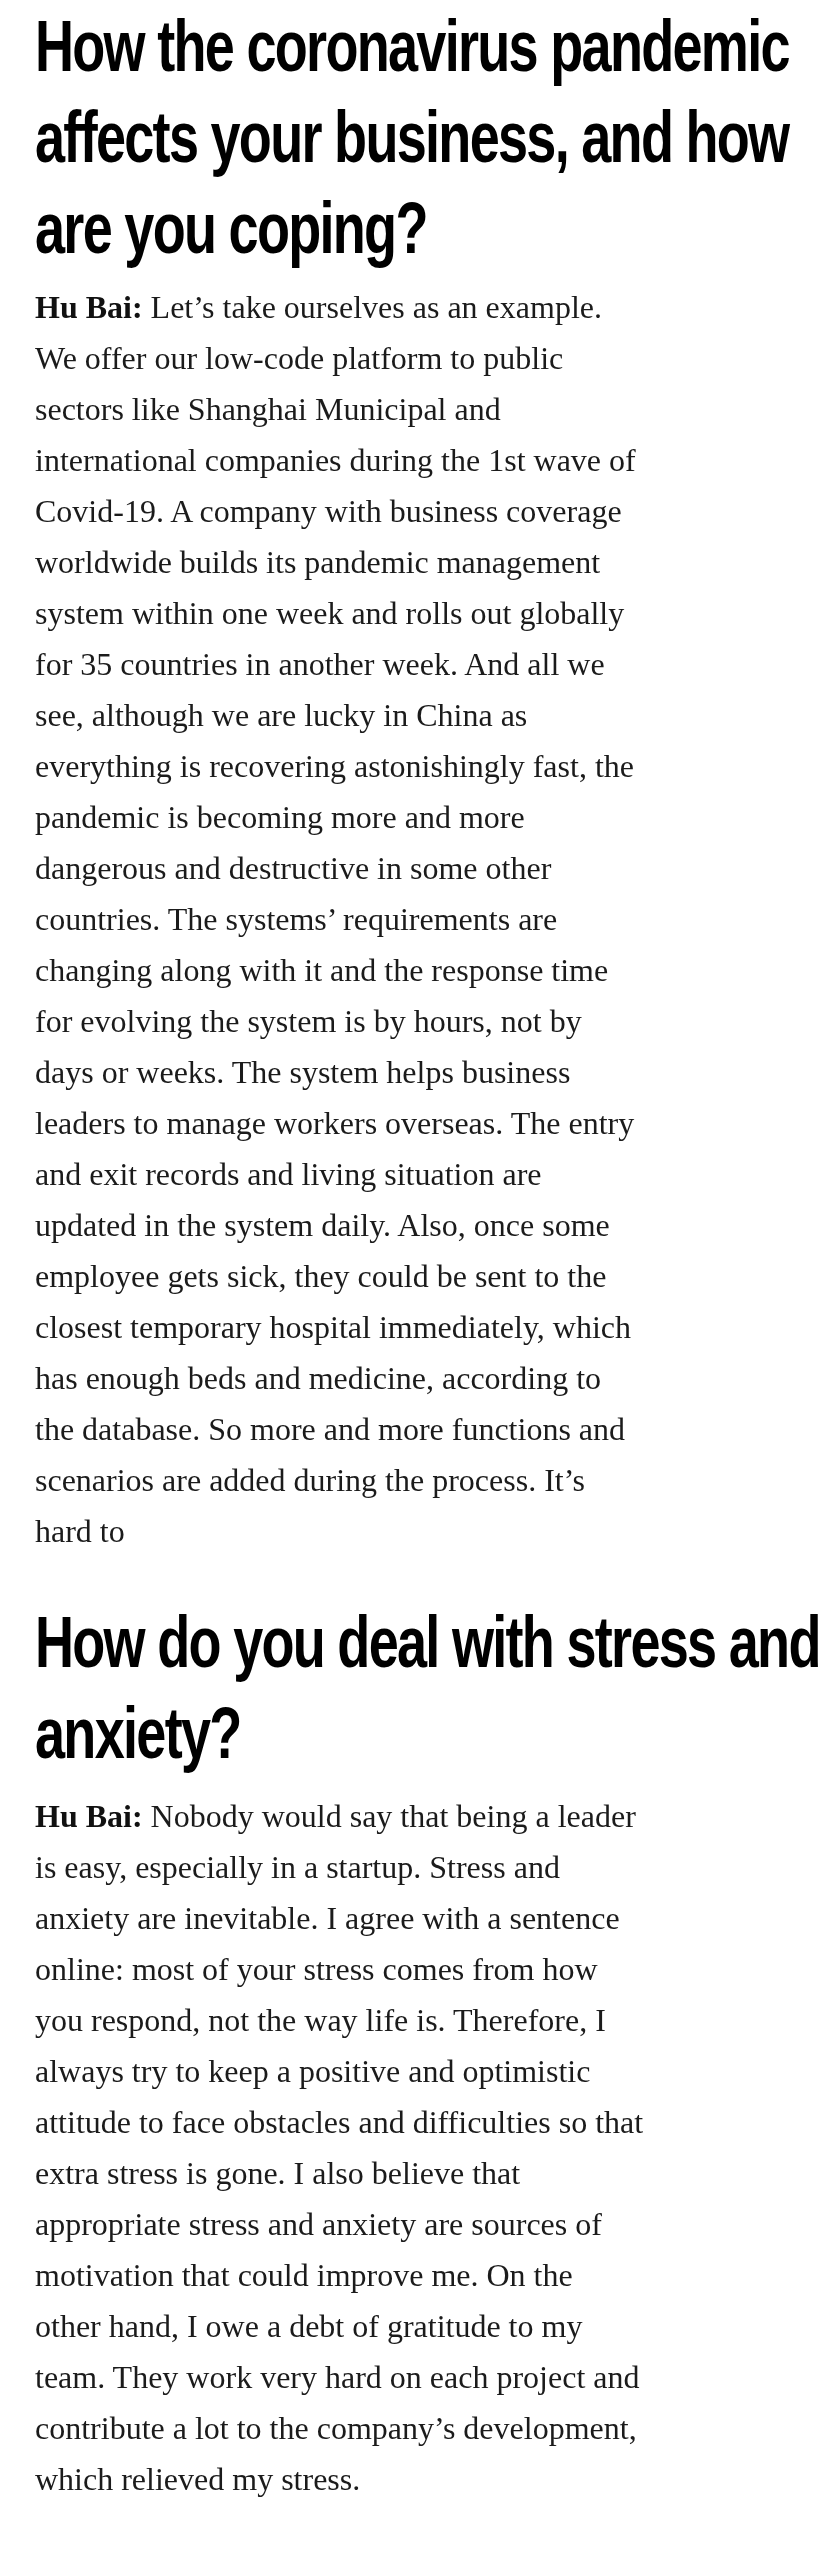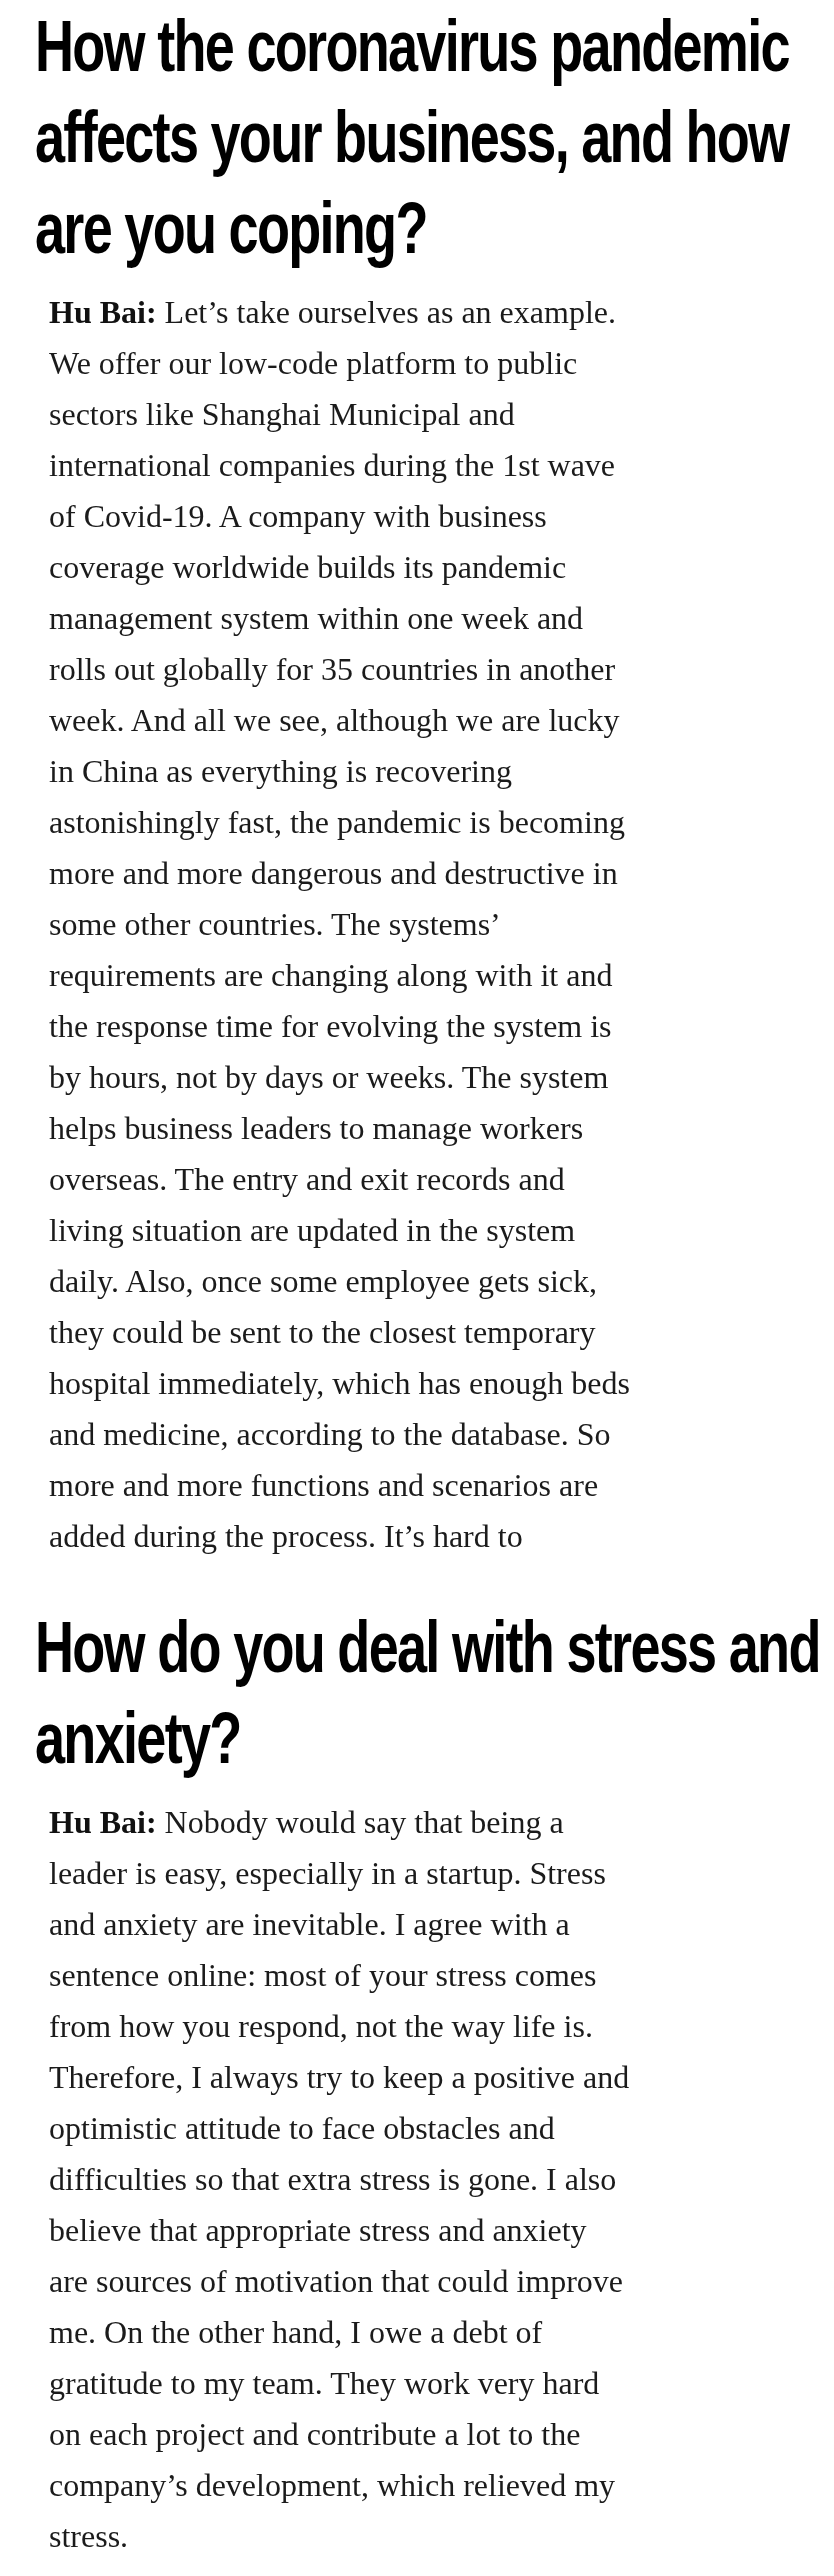--- a/index.html
+++ b/index.html
@@ -30,21 +30,21 @@
     width: 136%;
     margin: 0;
   }
   .h1 { margin-bottom: 9.3px; }
   .h2 { margin-top: 39px; margin-bottom: 12.4px; }
   .body-text {
     font-size: 32px;
     line-height: 51px;
     color: #1b1b1b;
   }
-  p { margin: 14px; }
+  p { margin: 0; }
   .answer-part { display: block; }
   
   .answer-part.continuation { margin-top: -7.7px; }
   .speaker { font-weight: 700; color: #111111; }
 </style>
 </head>
 <body>
 
 <div class="page">
 

